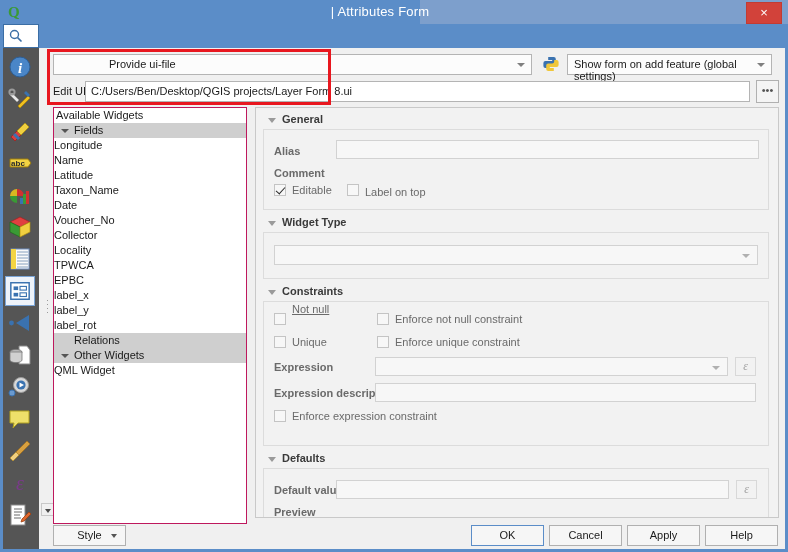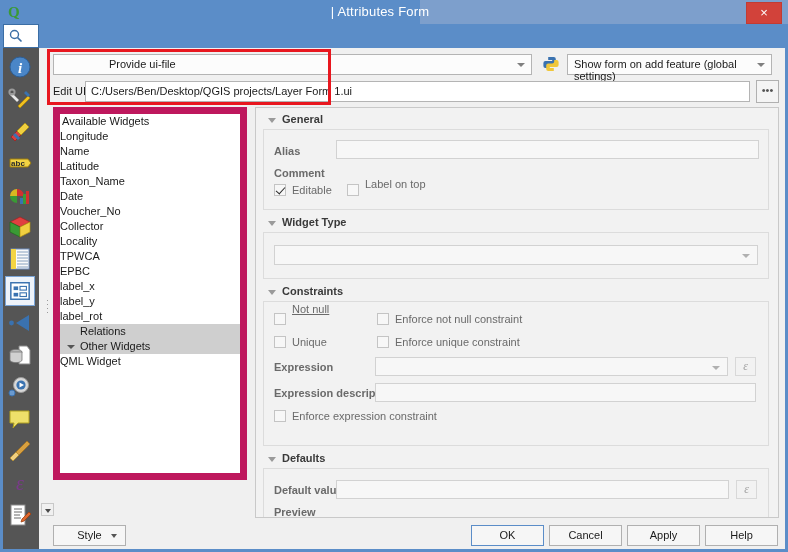--- a/index.html
+++ b/index.html
@@ -51,22 +51,22 @@
   .editui-input .txt{position:absolute;left:5px;top:3px;font-size:11px;}
   .dots-btn{position:absolute;left:717px;top:32px;width:23px;height:23px;background:#f4f4f4;
     border:1px solid #b0b0b0;box-sizing:border-box;text-align:center;line-height:19px;
     font-size:11px;color:#555;cursor:pointer;}
 
   
   .annot{position:absolute;left:8px;top:1px;width:284px;height:56px;
     border:3px solid #e8171f;box-sizing:border-box;pointer-events:none;z-index:40;}
 
   
-  .treepanel{position:absolute;left:14px;top:59px;width:194px;height:373px;background:#ffffff;
-    border:7px solid #be185d;box-sizing:border-box;}
+  .treepanel{position:absolute;left:14px;top:59px;width:194px;height:417px;background:#ffffff;
+    border:1px solid #be185d;box-sizing:border-box;}
   .tree-head{position:absolute;left:0;top:0;width:100%;height:15px;line-height:15px;
     padding-left:2px;font-size:11px;color:#1a1a1a;box-sizing:border-box;}
   .tree-list{position:absolute;left:0;top:15px;width:100%;height:394px;overflow:hidden;}
   .trow{position:relative;height:15px;line-height:15px;font-size:11px;white-space:nowrap;cursor:pointer;}
   .trow.group{background:#cfcfcf;padding-left:20px;}
   .trow.leaf{}
   .tri{position:absolute;left:7px;top:6px;width:0;height:0;
     border-left:4px solid transparent;border-right:4px solid transparent;border-top:4px solid #555;}
 
   .splitter{position:absolute;left:5px;top:248px;width:7px;height:24px;background:#f0f0f0;}
@@ -268,38 +268,42 @@
       </span>
     </div>
 
     <div class="combo-show">
       <span class="txt">Show form on add feature (global settings)</span>
       <span class="combo-arrow"></span>
     </div>
 
     <div class="editui-label">Edit UI</div>
     <div class="editui-input">
-      <span class="txt">C:/Users/Ben/Desktop/QGIS projects/Layer Form 1.ui</span>
+      <span class="txt">C:/Users/Ben/Desktop/QGIS projects/Layer Form 8.ui</span>
     </div>
     <div class="dots-btn">•••</div>
 
     <div class="annot"></div>
 
     <div class="splitter">
       <i style="top:4px;"></i>
         <i style="top:8px;"></i>
         <i style="top:12px;"></i>
         <i style="top:16px;"></i>
     </div>
     <div class="scroll-down"></div>
 
     <div class="treepanel">
       <div class="tree-head">Available Widgets</div>
       <div class="tree-list">
 
+        <div class="trow group">
+          <span class="tri"></span>
+          <span>Fields</span>
+        </div>
         <div class="trow leaf"><span>Longitude</span></div>
         <div class="trow leaf"><span>Name</span></div>
         <div class="trow leaf"><span>Latitude</span></div>
         <div class="trow leaf"><span>Taxon_Name</span></div>
         <div class="trow leaf"><span>Date</span></div>
         <div class="trow leaf"><span>Voucher_No</span></div>
         <div class="trow leaf"><span>Collector</span></div>
         <div class="trow leaf"><span>Locality</span></div>
         <div class="trow leaf"><span>TPWCA</span></div>
         <div class="trow leaf"><span>EPBC</span></div>
@@ -324,21 +328,21 @@
       <span class="sect-title" style="left:26px;top:5px;">General</span>
       <div class="groupbox" style="left:7px;top:21px;width:506px;height:81px;">
         <span class="lbl" style="left:10px;top:15px;">Alias</span>
         <div class="fld" style="left:72px;top:10px;width:423px;height:19px;">
           <span style="position:absolute;left:5px;top:3px;font-size:11px;"></span>
         </div>
         <span class="lbl" style="left:10px;top:37px;">Comment</span>
         <div class="cb on" style="left:10px;top:54px;"></div>
         <span class="cbl" style="left:28px;top:54px;">Editable</span>
         <div class="cb" style="left:83px;top:54px;"></div>
-        <span class="cbl" style="left:101px;top:48px;">Label on top</span>
+        <span class="cbl" style="left:101px;top:56px;">Label on top</span>
       </div>
 
       <span class="sect-tri" style="left:12px;top:113px;"></span>
       <span class="sect-title" style="left:26px;top:108px;">Widget Type</span>
       <div class="groupbox" style="left:7px;top:124px;width:506px;height:47px;">
         <div class="fld wide-arrow" style="left:10px;top:12px;width:484px;height:20px;">
           <span style="position:absolute;left:5px;top:3px;font-size:11px;"></span>
         </div>
       </div>
 

